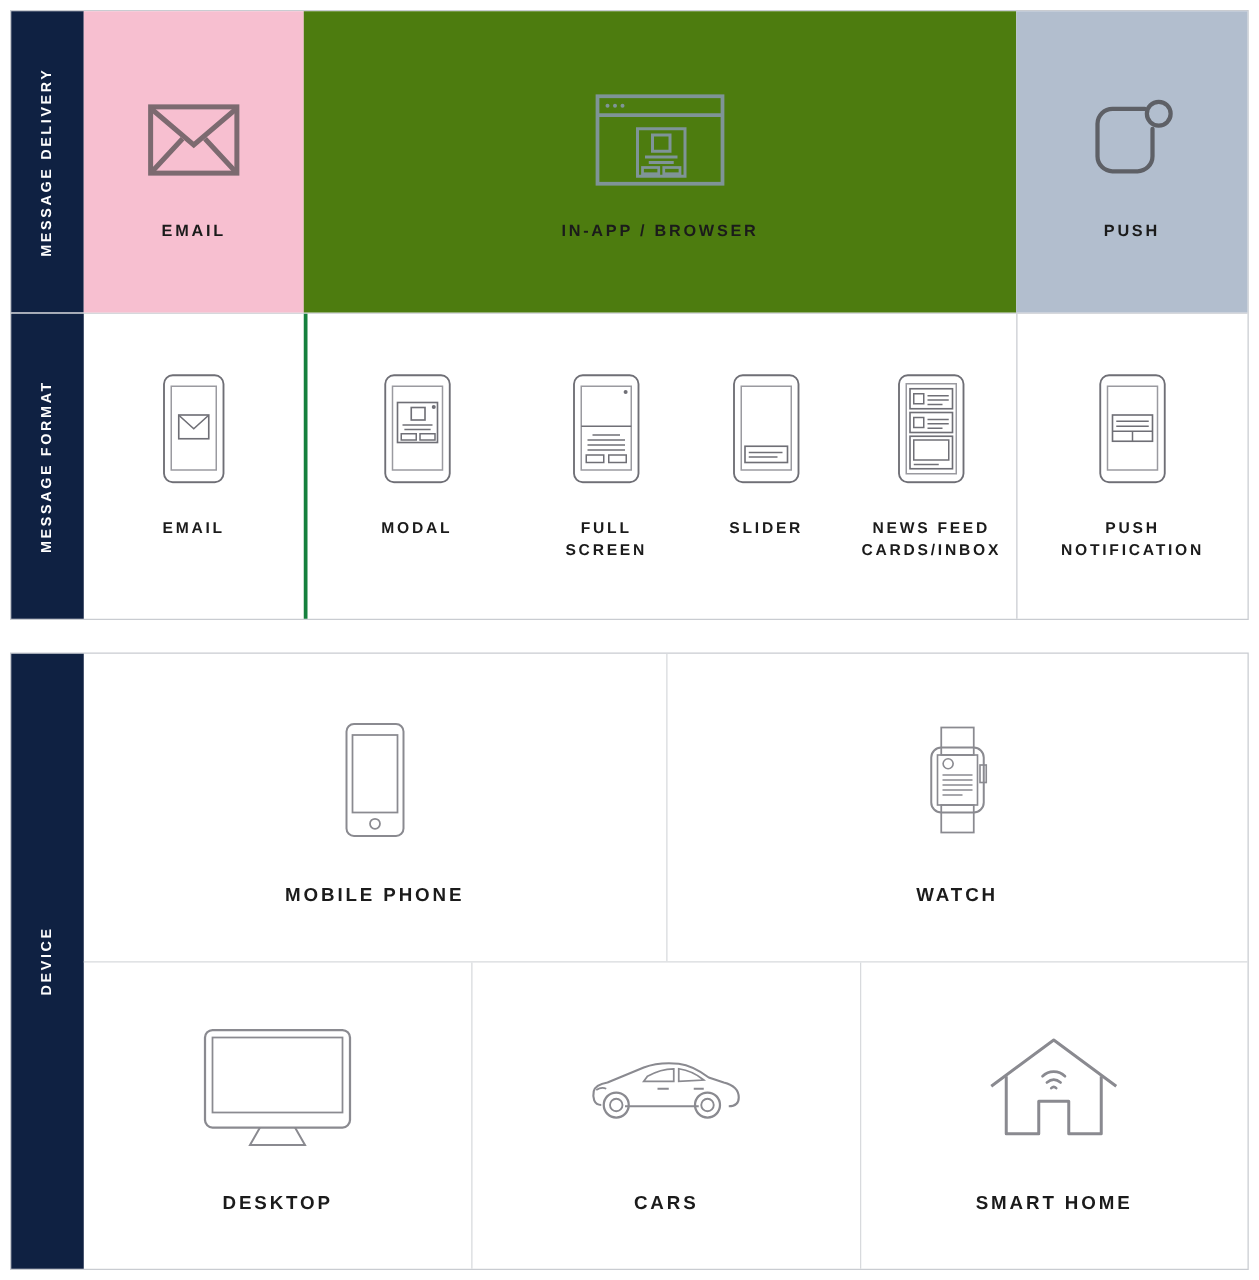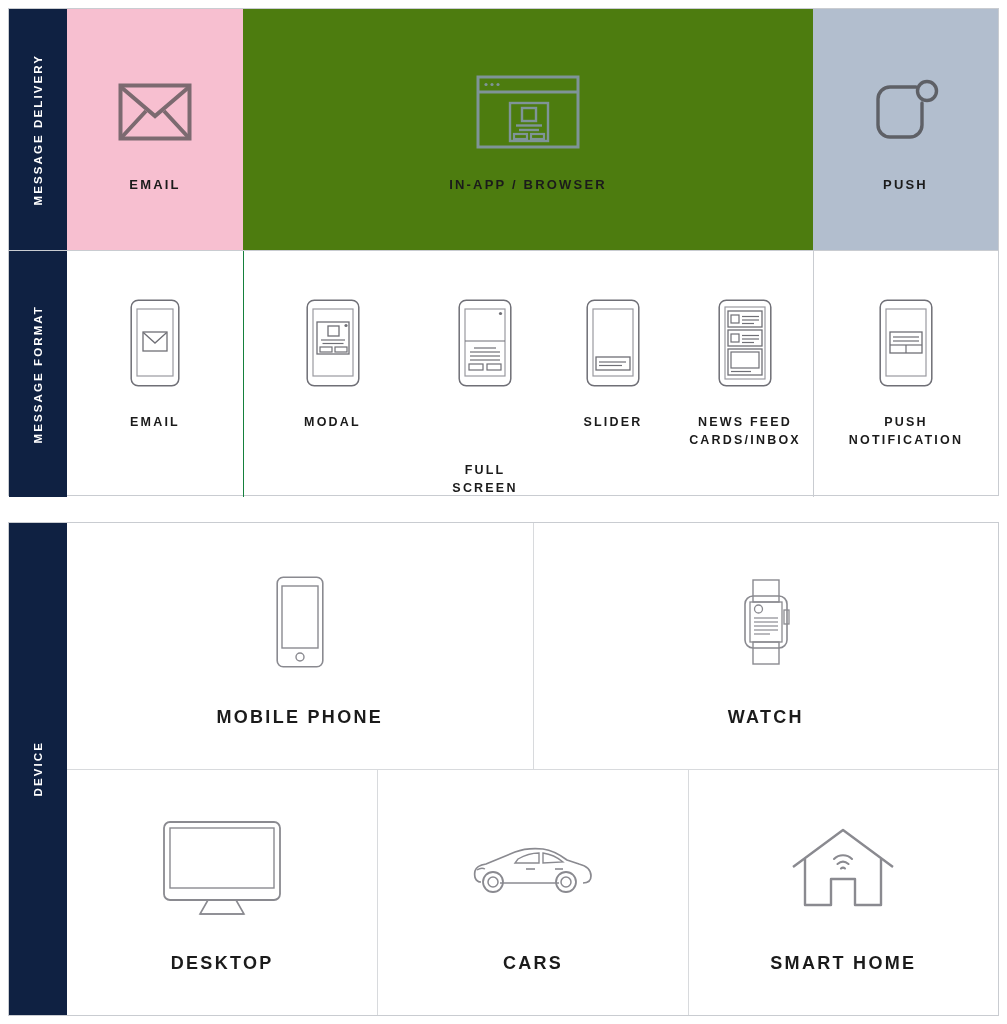--- a/index.html
+++ b/index.html
@@ -59,22 +59,22 @@
   .d-cell .icon-wrap{height:96px;margin-bottom:16px;}
   .d-cell .cell-label{font-size:13px;}
 
   .f-cell{
     display:flex;flex-direction:column;align-items:center;
     box-sizing:border-box;
     padding-top:46px;
     position:relative;
   }
   .f-email{flex:0 0 176px;}
-  .f-modal{flex:0 0 178px;border-left:1px solid #15803d;}
-  .f-full{flex:0 0 128px;gap:48px;}
+  .f-modal{flex:0 0 178px;border-left:3px solid #15803d;}
+  .f-full{flex:0 0 128px;}
   .f-slider{flex:0 0 128px;}
   .f-news{flex:0 0 136px;}
   .f-push{flex:1 1 auto;border-left:1px solid #c9ccd1;}
   .f-cell .icon-wrap{height:92px;margin-bottom:24px;}
 
   
   .panel2{
     position:absolute;left:8px;top:522px;width:991px;height:494px;
     border:1px solid #c9ccd1;
     box-sizing:border-box;
@@ -83,21 +83,21 @@
   .dev-grid{flex:1 1 auto;display:flex;flex-direction:column;}
   .dev-row{flex:1 1 50%;display:flex;}
   .dev-row + .dev-row{border-top:1px solid #d8dadd;}
   .dev-cell{
     flex:1 1 25%;
     display:flex;flex-direction:column;align-items:center;justify-content:center;
     box-sizing:border-box;
   }
   .dev-cell + .dev-cell{border-left:1px solid #d8dadd;}
   .dev-cell .icon-wrap{height:120px;margin-bottom:22px;}
-  .dev-cell .cell-label{font-size:18px;letter-spacing:2.3px;}
+  .dev-cell .cell-label{font-size:15px;letter-spacing:2.3px;}
 
   svg{display:block;}
 </style>
 </head>
 <body>
 
 <div class="page">
 
   <div class="panel1">
 

